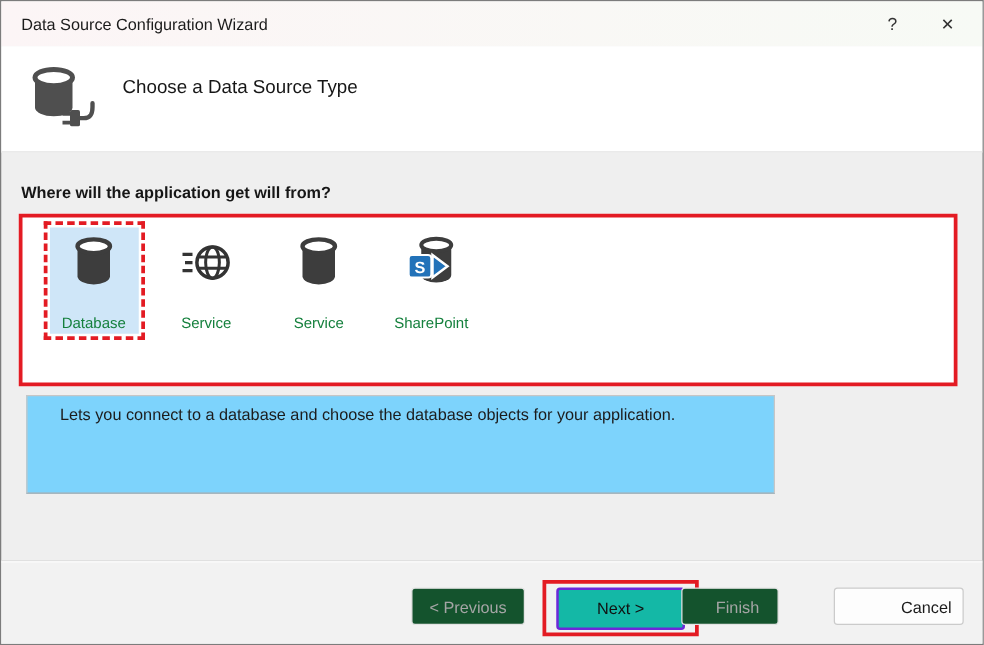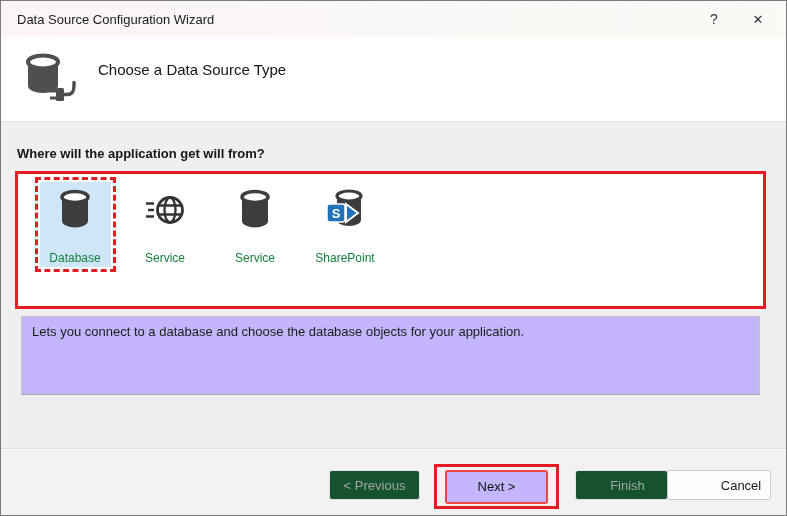--- a/index.html
+++ b/index.html
@@ -54,49 +54,49 @@
   .item.selected .item-inner { border-color:#e31b23; }
   .tile {
     display:flex; flex-direction:column; align-items:center;
     padding:4px 5px 2px 5px; min-width:71px;
   }
   .item.selected .tile { background:#cfe6f8; }
   .icon-slot { height:44px; display:flex; align-items:flex-end; justify-content:center; }
   .item-label { font-size:12px; color:#15803d; margin-top:21px; white-space:nowrap; }
 
   .descbox {
-    position:absolute; left:20px; top:315px; width:739px; height:79px;
-    background:#c4b5fd; border:1px solid #c6c6c6; border-bottom-color:#ababab;
-    padding:7px 10px; font-size:13px; color:#1c1c1c;
+    position:absolute; left:20px; top:315px; width:599px; height:79px;
+    background:#7dd3fc; border:1px solid #c6c6c6; border-bottom-color:#ababab;
+    padding:7px 26px; font-size:13px; color:#1c1c1c;
   }
 
   
   .footer {
     position:absolute; left:0; top:448px; width:100%; height:68px;
     background:#f2f2f2; border-top:1px solid #fbfbfb;
     box-shadow:0 -1px 0 #e0e0e0;
   }
   .btn {
     position:absolute; height:30px; border-radius:3px;
     font-family:"Liberation Sans", sans-serif; font-size:13px;
     display:flex; align-items:center; justify-content:center;
   }
   .btn.disabled { background:#14532d; border:1px solid #e3e3e3; color:#a5a5a5; }
   .btn.normal   { background:#fdfdfd; border:1px solid #cbcbcb; color:#1b1b1b;padding-left:44px; }
   .btn-previous { left:328px; top:20px; width:91px; }
-  .btn-finish   { left:574px; top:20px; width:93px;padding-left:12px; }
+  .btn-finish   { left:544px; top:20px; width:78px;padding-left:12px; }
   .btn-cancel   { left:666px; top:20px; width:104px; }
   .next-annotation {
     position:absolute; left:433px; top:14px; width:125px; height:45px;
     border:3px solid #e31b23;
     display:flex; align-items:center; justify-content:center;
   }
   .btn-next {
-    width:103px; height:34px; background:#c4b5fd;
-    border:2px solid #ef4444; border-radius:3px; color:#111;
+    width:103px; height:34px; background:#14b8a6;
+    border:2px solid #6d28d9; border-radius:3px; color:#111;
     display:flex; align-items:center; justify-content:center; font-size:13px;
   }
 </style>
 </head>
 <body>
 
 <div class="dialog">
 
   <div class="titlebar">
     <div class="titlebar-text">Data Source Configuration Wizard</div>

